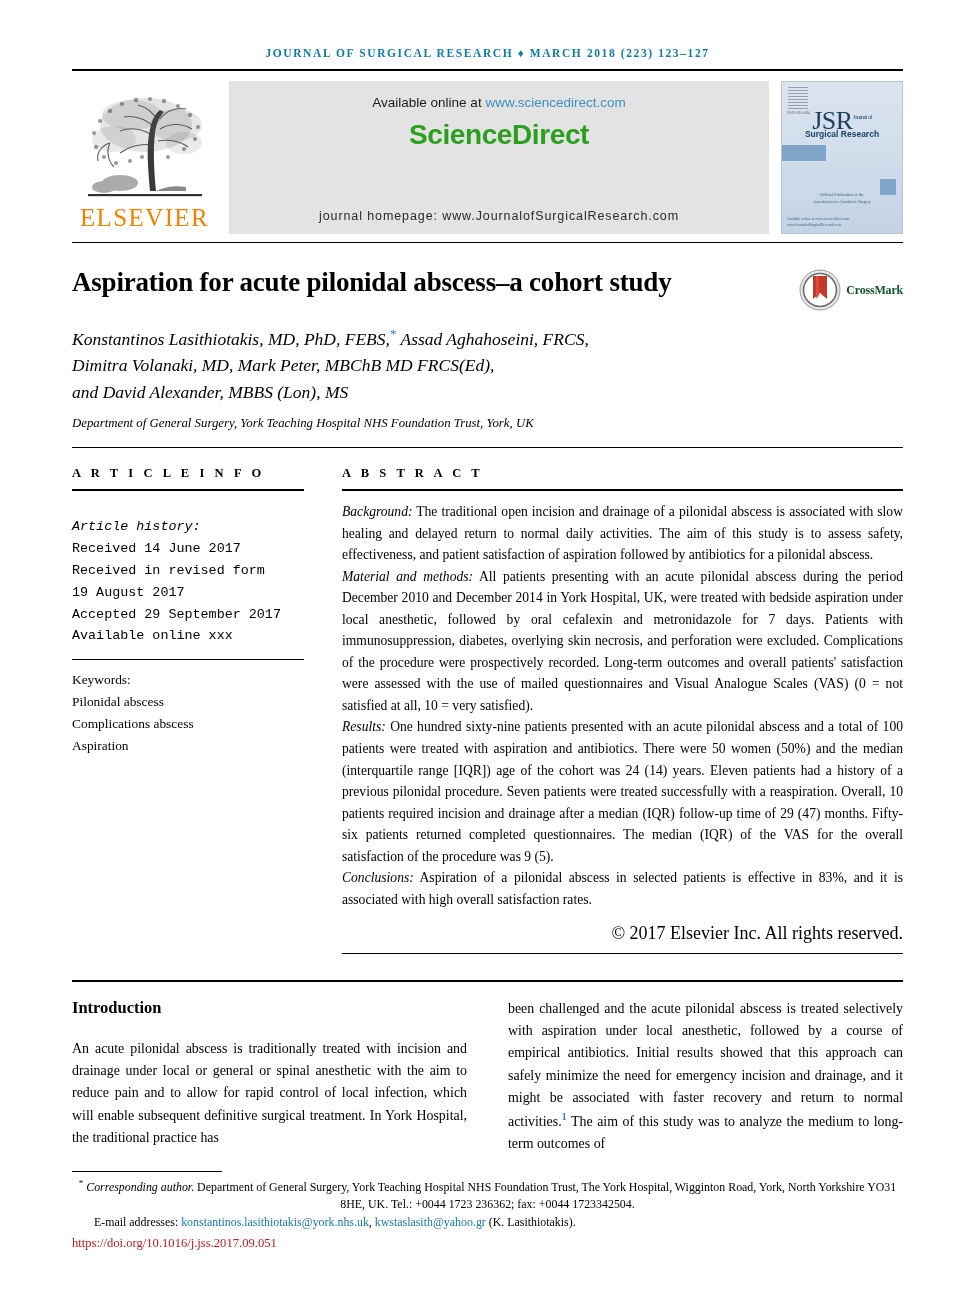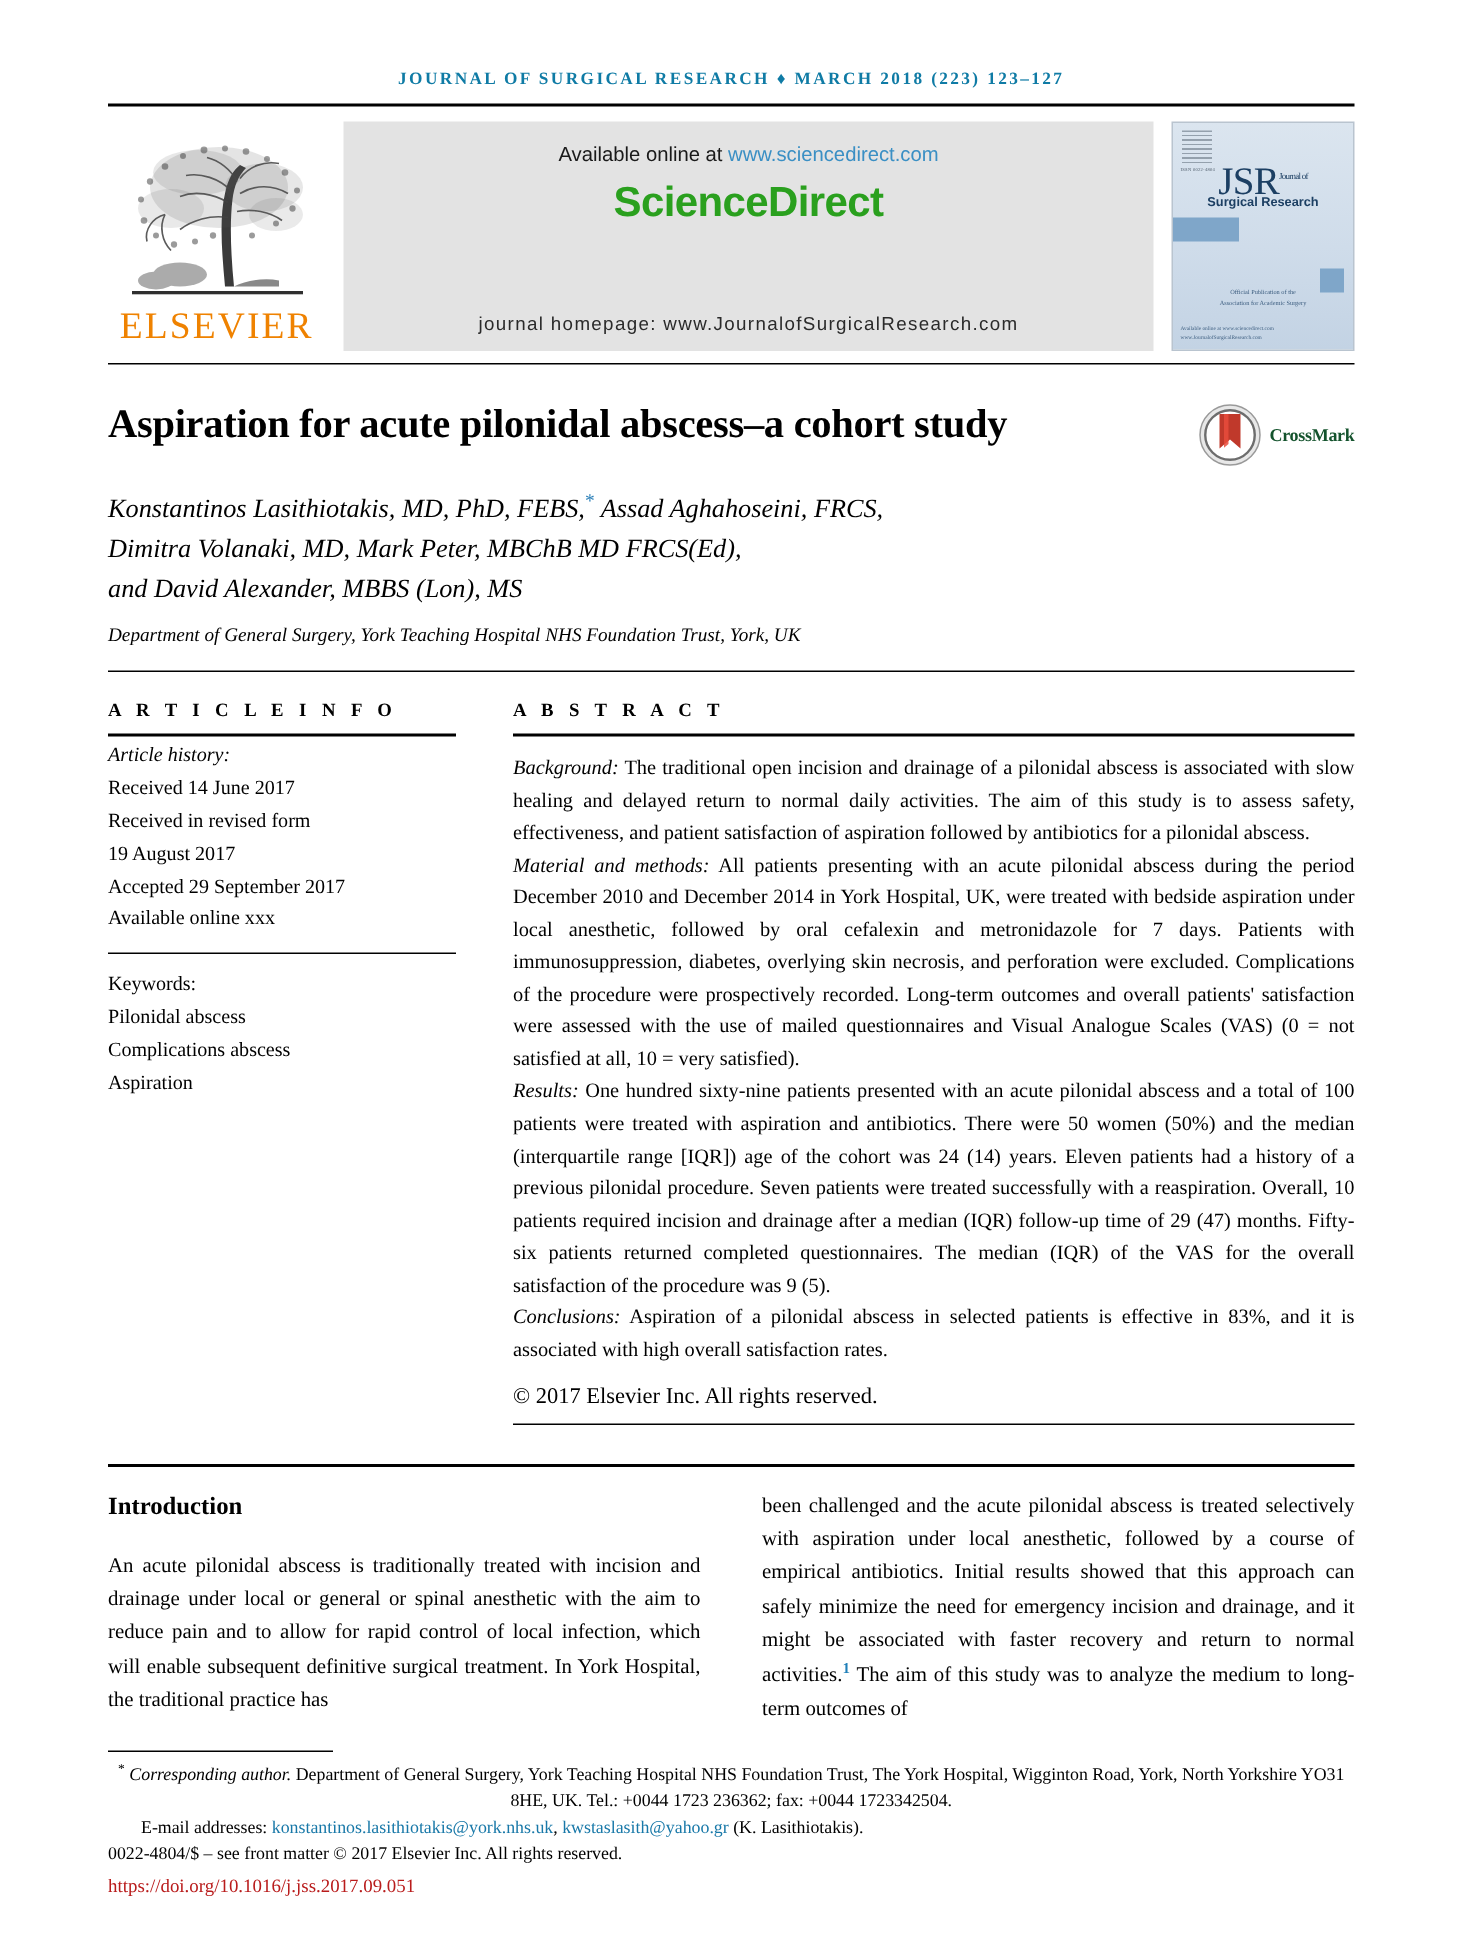--- a/index.html
+++ b/index.html
@@ -192,47 +192,47 @@
 
   .sect-head {
     font-family: "Liberation Serif", serif;
     font-weight: bold;
     font-size: 12.5px;
     letter-spacing: 3.6px;
   }
   .hr-thick { border-top: 2.2px solid #000; margin-top: 8px; }
 
   .info-body {
-    font-family: Liberation Serif, serif;
+    font-family: Liberation Mono, monospace;
     font-size: 13.4px;
     line-height: 1.63;
-    padding-top: 1px;
+    padding-top: 25px;
   }
   .info-body .lbl { font-style: italic; }
   .info-rule2 { border-top: 1px solid #000; margin: 12px 0 0 0; width: 232px; }
   .kw-body {
     font-family: "Liberation Serif", serif;
     font-size: 13.4px;
     line-height: 1.63;
     padding-top: 9px;
   }
 
   .abs-body {
     font-family: "Liberation Serif", serif;
     font-size: 13.6px;
     line-height: 1.585;
     text-align: justify;
     padding-top: 10px;
   }
   .abs-body p { margin: 0; }
   .abs-body .lead { font-style: italic; }
   .copyright {
-    text-align: left;
-    font-family: "Liberation Serif", serif;
-    font-size: 15px;
+    text-align: right;
+    font-family: "Liberation Serif", serif;
+    font-size: 18px;
     margin-top: 13px;
   }
   .abs-rule-bottom { border-top: 1px solid #000; margin-top: 9px; }
 
   
   .body-rule { border-top: 2.6px solid #000; margin: 26px 72px 0 72px; }
   .body-cols {
     display: flex; margin: 0 72px 0 72px; padding-top: 16px;
   }
   .bcol { width: 395px; flex: 0 0 395px; }
@@ -432,17 +432,16 @@
 
   <div class="foot-rule"></div>
   <div class="footnotes">
     <div class="fn-corr">
       <span class="star-sup">*</span>
       <span class="it">Corresponding author.</span><span> Department of General Surgery, York Teaching Hospital NHS Foundation Trust, The York Hospital, Wigginton Road, York, North Yorkshire YO31 8HE, UK. Tel.: +0044 1723 236362; fax: +0044 1723342504.</span>
     </div>
     <div class="fn-email">
       <span>E-mail addresses: </span><a class="lnk" href="#">konstantinos.lasithiotakis@york.nhs.uk</a><span>, </span><a class="lnk" href="#">kwstaslasith@yahoo.gr</a><span> (K. Lasithiotakis).</span>
     </div>
-    <div>0022-4804/$ – see front matter © 2017 Elsevier Inc. All rights reserved.</div>
     <div class="doi">https://doi.org/10.1016/j.jss.2017.09.051</div>
   </div>
 
 </div>
 
 </body></html>

